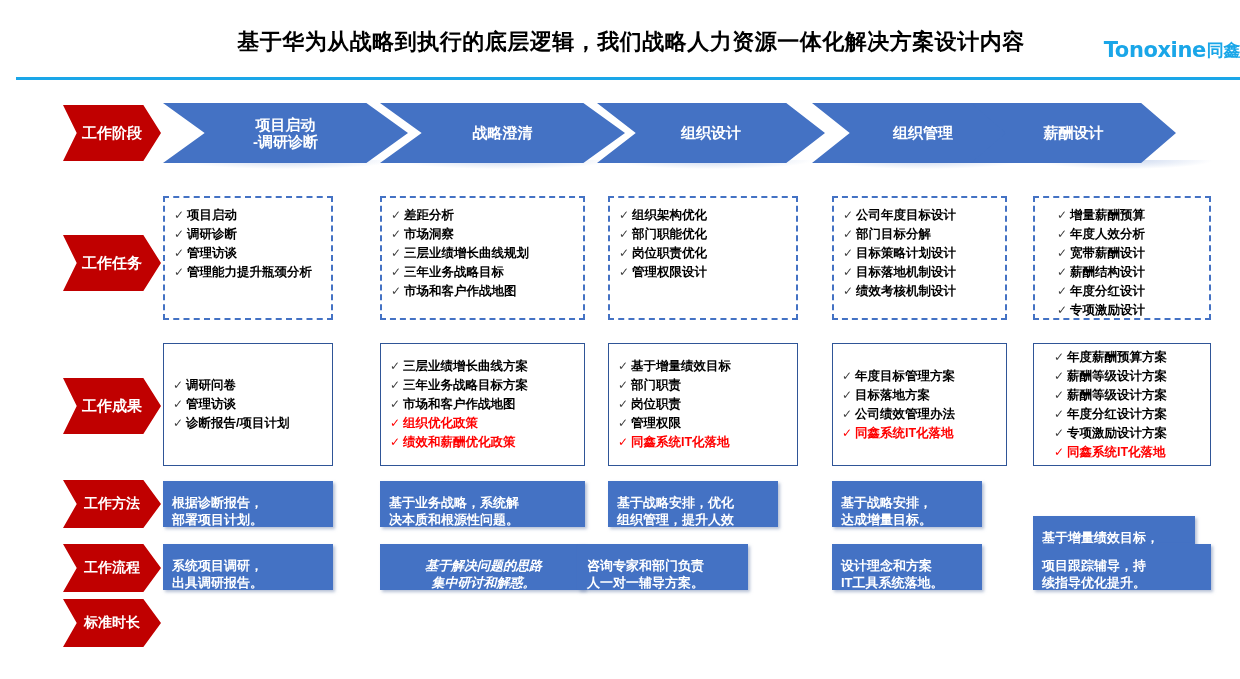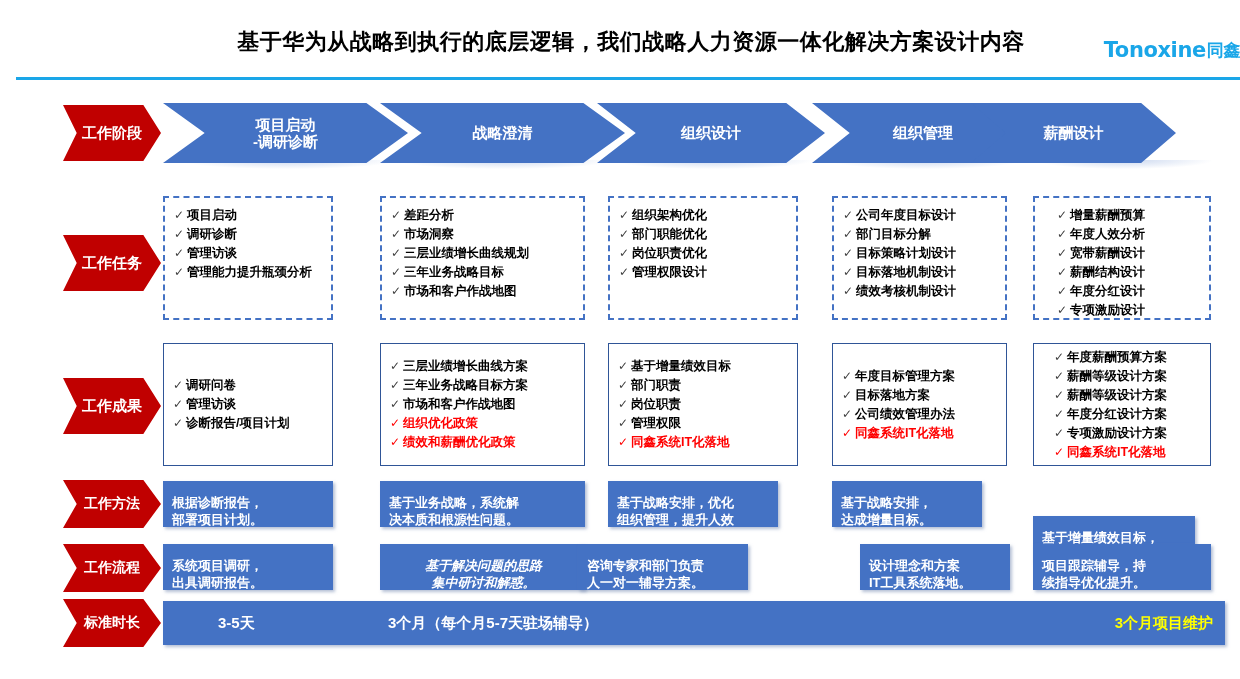--- a/index.html
+++ b/index.html
@@ -447,37 +447,32 @@
       <div>基于解决问题的思路</div>
       <div>集中研讨和解惑。</div>
     </div>
   </div>
   <div class="chip" style="left:578px; top:544px; width:170px; height:46px;">
     <div>
       <div>咨询专家和部门负责</div>
       <div>人一对一辅导方案。</div>
     </div>
   </div>
-  <div class="chip" style="left:860px; top:544px; width:150px; height:46px;">
+  <div class="chip" style="left:832px; top:544px; width:150px; height:46px;">
     <div>
       <div>设计理念和方案</div>
       <div>IT工具系统落地。</div>
     </div>
   </div>
   <div class="chip" style="left:1033px; top:544px; width:178px; height:46px;">
     <div>
       <div>项目跟踪辅导，持</div>
       <div>续指导优化提升。</div>
     </div>
   </div>
 
   <div class="rowlabel" style="left:63px; top:599px; width:98px; height:48px; font-size:14px;">
     <span>标准</span>
     <span>时长</span>
   </div>
 
-  <div class="durbar">
-    <div class="dur-item" style="left:55px;">3-5天</div>
-    <div class="dur-item" style="left:225px;">3个月（每个月5-7天驻场辅导）</div>
-    <div class="dur-item yellow" style="right:12px;">3个月项目维护</div>
-  </div>
 
 </div>
 
 </body></html>

